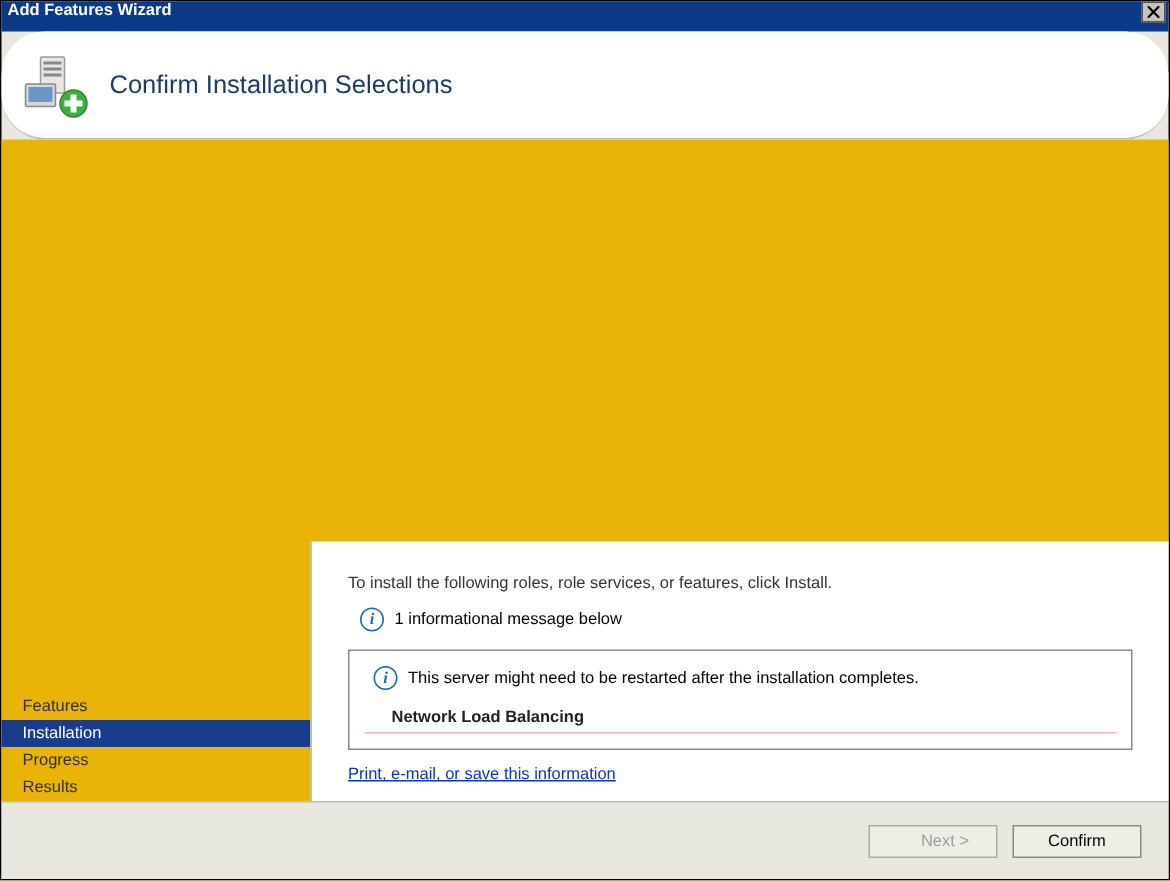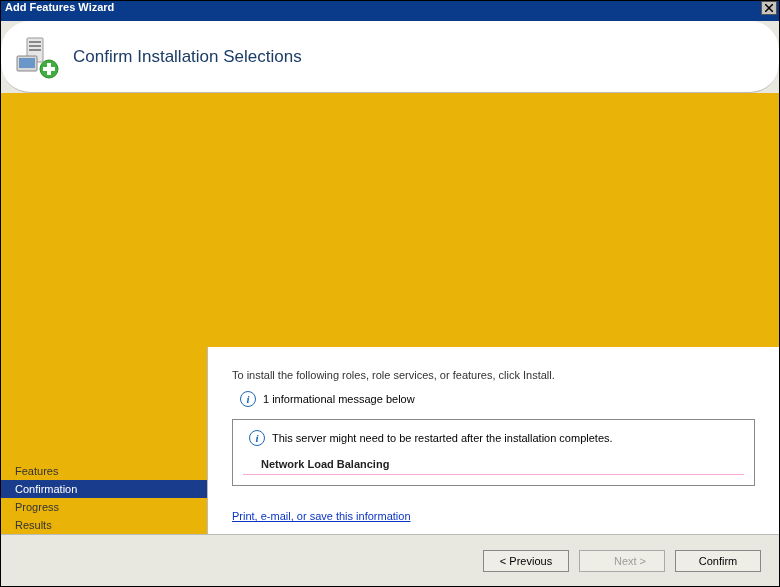--- a/index.html
+++ b/index.html
@@ -126,21 +126,21 @@
     margin-bottom: 10px;
     padding-left: 6px;
   }
   .feature-row {
     padding: 2px 0 4px 18px;
     border-bottom: 1px solid #f9a8d4;
     font-weight: bold;
     color: #222;
   }
   .link-row {
-    margin-top: 24px;
+    margin-top: 10px;
     margin-bottom: 2px;
   }
   .link {
     color: #0b34c4;
     text-decoration: underline;
     cursor: pointer;
   }
   .footer {
     height: 52px;
     background: #e8e8e0;
@@ -200,21 +200,21 @@
         <rect x="28" y="33" width="12" height="4" fill="#fff"></rect>
       </svg>
     </div>
     <div class="header-title">Confirm Installation Selections</div>
   </div>
 
   <div class="body-section">
 
     <div class="sidebar">
       <div class="sidebar-item">Features</div>
-      <div class="sidebar-item active">Confirmation</div>
+      <div class="sidebar-item active">Installation</div>
       <div class="sidebar-item">Progress</div>
       <div class="sidebar-item">Results</div>
     </div>
 
     <div class="main-panel">
       <div class="instruction">To install the following roles, role services, or features, click Install.</div>
 
       <div class="info-row">
         <div class="info-icon">i</div>
         <span>1 informational message below</span>
@@ -229,18 +229,17 @@
       </div>
 
       <div class="link-row">
         <span class="link">Print, e-mail, or save this information</span>
       </div>
     </div>
 
   </div>
 
   <div class="footer">
-    <button class="btn">&lt; Previous</button>
     <button class="btn" disabled="">Next &gt;</button>
     <button class="btn">Confirm</button>
   </div>
 
 </div>
 
 </body></html>

